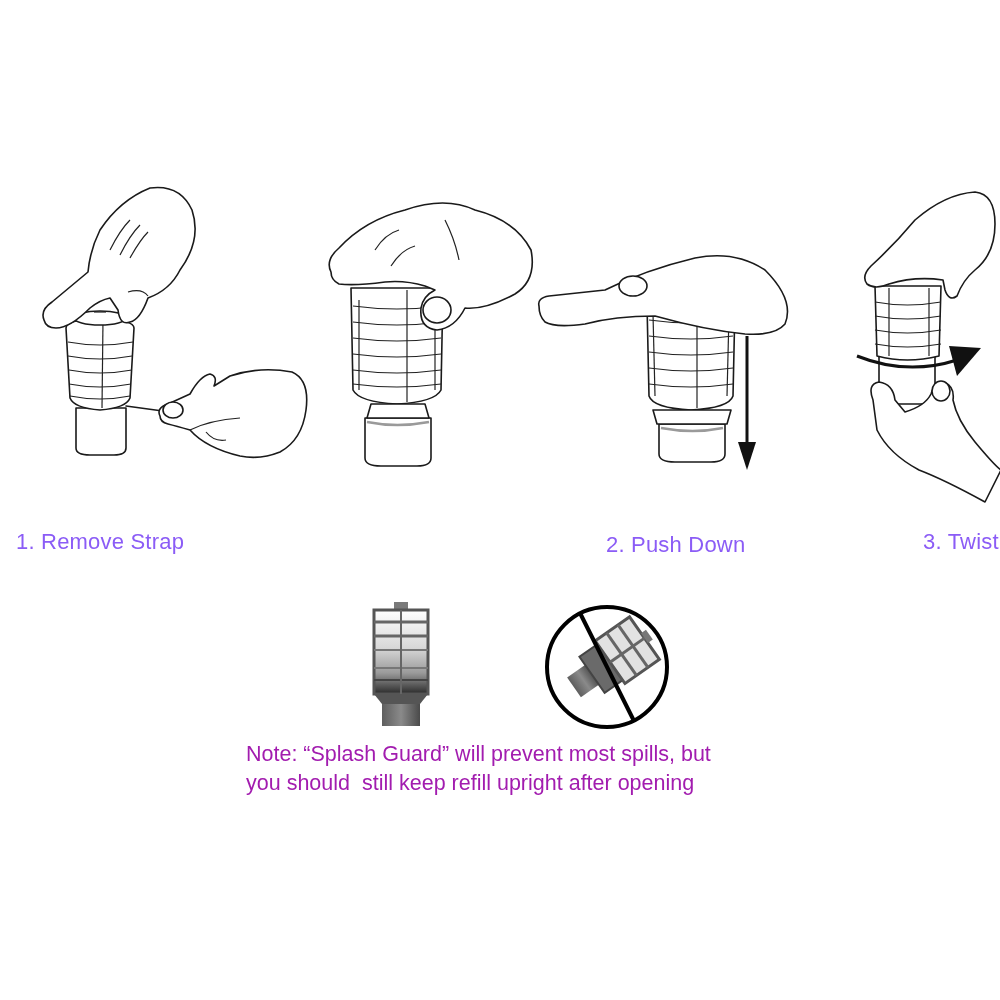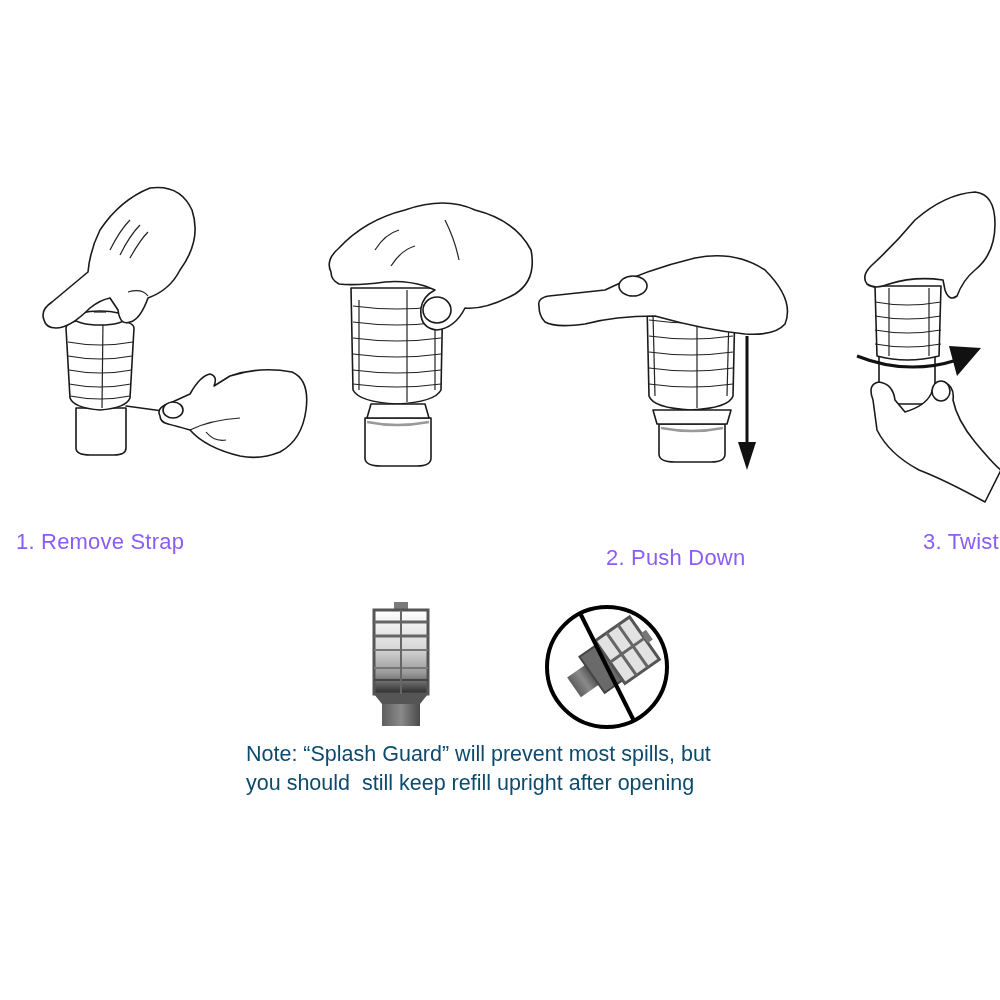--- a/index.html
+++ b/index.html
@@ -1,18 +1,18 @@
 <!DOCTYPE html>
 <html><head>
 <meta charset="utf-8">
 <style>
   html, body { margin: 0; padding: 0; background: #ffffff; }
   body { width: 1000px; height: 1000px; position: relative; overflow: hidden; font-family: "Liberation Sans", sans-serif; }
   .step-label { position: absolute; font-size: 22px; color: #8b5cf6; white-space: nowrap; letter-spacing: 0.2px; }
-  .note { position: absolute; left: 246px; top: 740px; font-size: 21.5px; line-height: 29px; color: #0c4a6e; white-space: pre; }
+  .note { position: absolute; left: 246px; top: 740px; font-size: 21.5px; line-height: 29px; color: #a21caf; white-space: pre; }
   svg { position: absolute; overflow: visible; }
   .ln { fill: none; stroke: #1a1a1a; stroke-width: 1.6; stroke-linecap: round; stroke-linejoin: round; }
   .fill-w { fill: #ffffff; stroke: #1a1a1a; stroke-width: 1.6; stroke-linejoin: round; }
   .thin { fill: none; stroke: #222; stroke-width: 1.2; }
   .gray { fill: none; stroke: #9a9a9a; stroke-width: 2.5; }
 </style>
 </head>
 <body>
 
 <svg width="300" height="300" style="left:30px;top:180px;" viewBox="0 0 300 300">
@@ -84,21 +84,21 @@
     <path class="fill-w" d="M118 170 L196 170 L192 184 L122 184 Z"></path>
   </g>
   <path class="fill-w" d="M4 66 Q2 58 14 56 L70 50 Q110 30 160 18 Q200 10 230 30 Q260 60 250 84 Q240 96 210 94 Q170 90 120 76 Q80 76 50 84 Q20 88 10 82 Q4 76 4 66 Z"></path>
   <ellipse class="fill-w" cx="98" cy="46" rx="14" ry="10"></ellipse>
 
   <g>
     <line x1="212" y1="96" x2="212" y2="206" stroke="#111" stroke-width="3"></line>
     <polygon points="203,202 221,202 212,230" fill="#111"></polygon>
   </g>
 </svg>
-<div class="step-label" style="left:606px;top:545px;">2. Push Down</div>
+<div class="step-label" style="left:606px;top:532px;">2. Push Down</div>
 
 <svg width="160" height="330" style="left:845px;top:180px;" viewBox="0 0 160 330">
   <g>
     <path class="fill-w" d="M34 170 L34 216 Q34 224 52 224 L76 224 Q90 224 90 216 L90 170 Z"></path>
     <path class="fill-w" d="M30 106 L96 106 L94 176 Q62 184 32 176 Z"></path>
     <path class="thin" d="M30 122 Q62 128 96 122"></path>
     <path class="thin" d="M30 136 Q62 142 96 136"></path>
     <path class="thin" d="M30 150 Q62 156 96 150"></path>
     <path class="thin" d="M30 164 Q62 170 96 164"></path>
     <path class="thin" d="M44 108 L44 176"></path>

